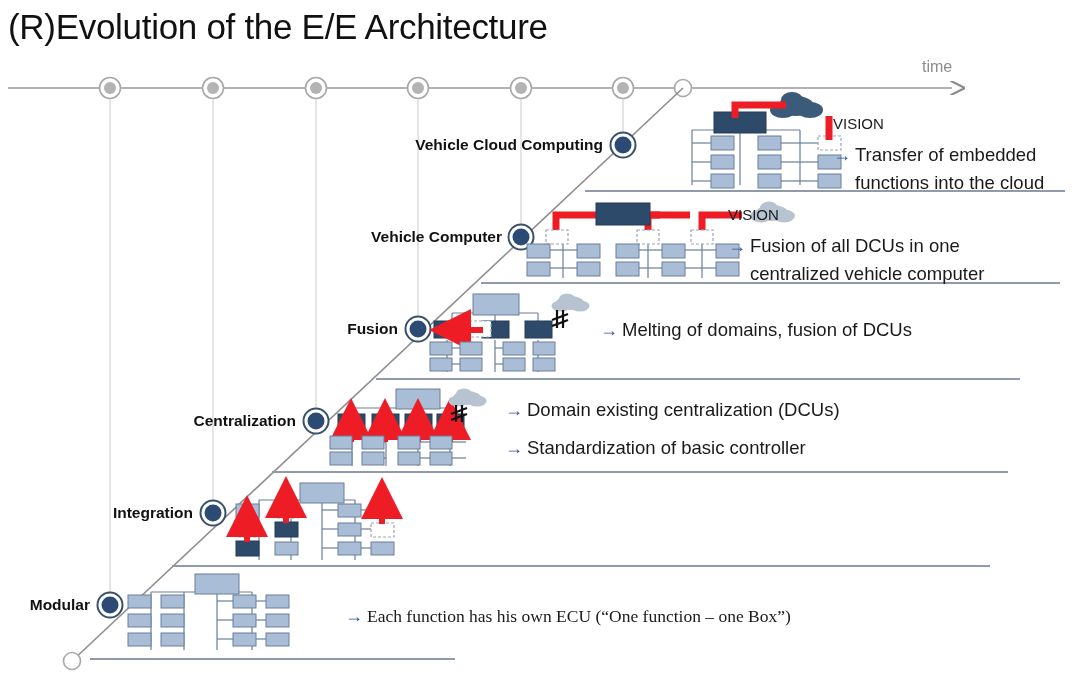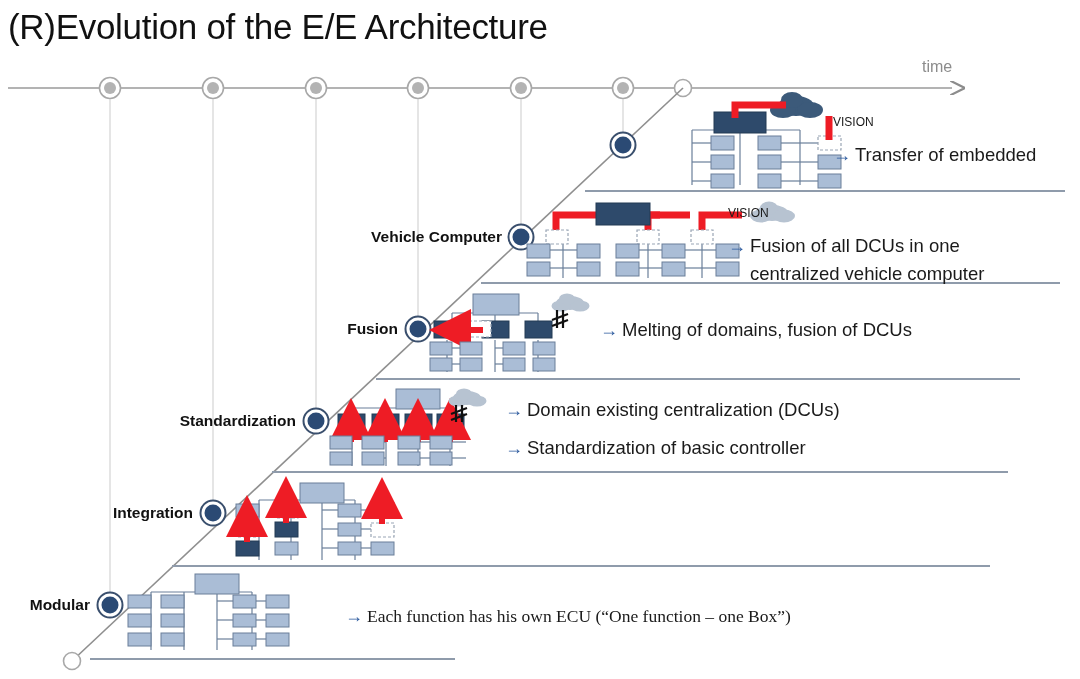--- a/index.html
+++ b/index.html
@@ -39,21 +39,21 @@
   .desc {
     position: absolute;
     font-size: 18.5px;
     color: #1a1a1a;
     white-space: nowrap;
     line-height: 27px;
   }
   .desc.small { font-size: 17.5px; }
   .vision {
     position: absolute;
-    font-size: 12px;
+    font-size: 15px;
     color: #1a1a1a;
     white-space: nowrap;
   }
   .arrow-bullet {
     display: inline-block;
     color: #2c5a9e;
     font-size: 18px;
     width: 22px;
   }
   .time-label {
@@ -450,31 +450,35 @@
         <rect x="233" y="633" width="23" height="13"></rect>
         <rect x="266" y="595" width="23" height="13"></rect>
         <rect x="266" y="614" width="23" height="13"></rect>
         <rect x="266" y="633" width="23" height="13"></rect>
       </g>
     </g>
   </svg>
 
   <div class="time-label" style="left:922px; top:58px;">time</div>
 
+  <div class="stage-label" style="left:348px; top:136px; width:255px;">Vehicle Cloud Computing</div>
   <div class="stage-label" style="left:322px; top:228px; width:180px;">Vehicle Computer</div>
   <div class="stage-label" style="left:290px; top:320px; width:108px;">Fusion</div>
-  <div class="stage-label" style="left:140px; top:412px; width:156px;">Standardization</div>
+  <div class="stage-label" style="left:140px; top:412px; width:156px;">Centralization</div>
   <div class="stage-label" style="left:60px; top:504px; width:133px;">Integration</div>
   <div class="stage-label" style="left:0px; top:596px; width:90px;">Modular</div>
 
   <div class="vision" style="left:833px; top:115px;">VISION</div>
   <div class="desc" style="left:833px; top:141px;">
     <div>
       <span class="arrow-bullet">→</span><span>Transfer of embedded</span>
     </div>
+    <div>
+      <span class="indent"></span><span>functions into  the cloud</span>
+    </div>
   </div>
 
   <div class="vision" style="left:728px; top:206px;">VISION</div>
   <div class="desc" style="left:728px; top:232px;">
     <div>
       <span class="arrow-bullet">→</span><span>Fusion of all DCUs in one</span>
     </div>
     <div>
       <span class="indent"></span><span>centralized vehicle computer</span>
     </div>

